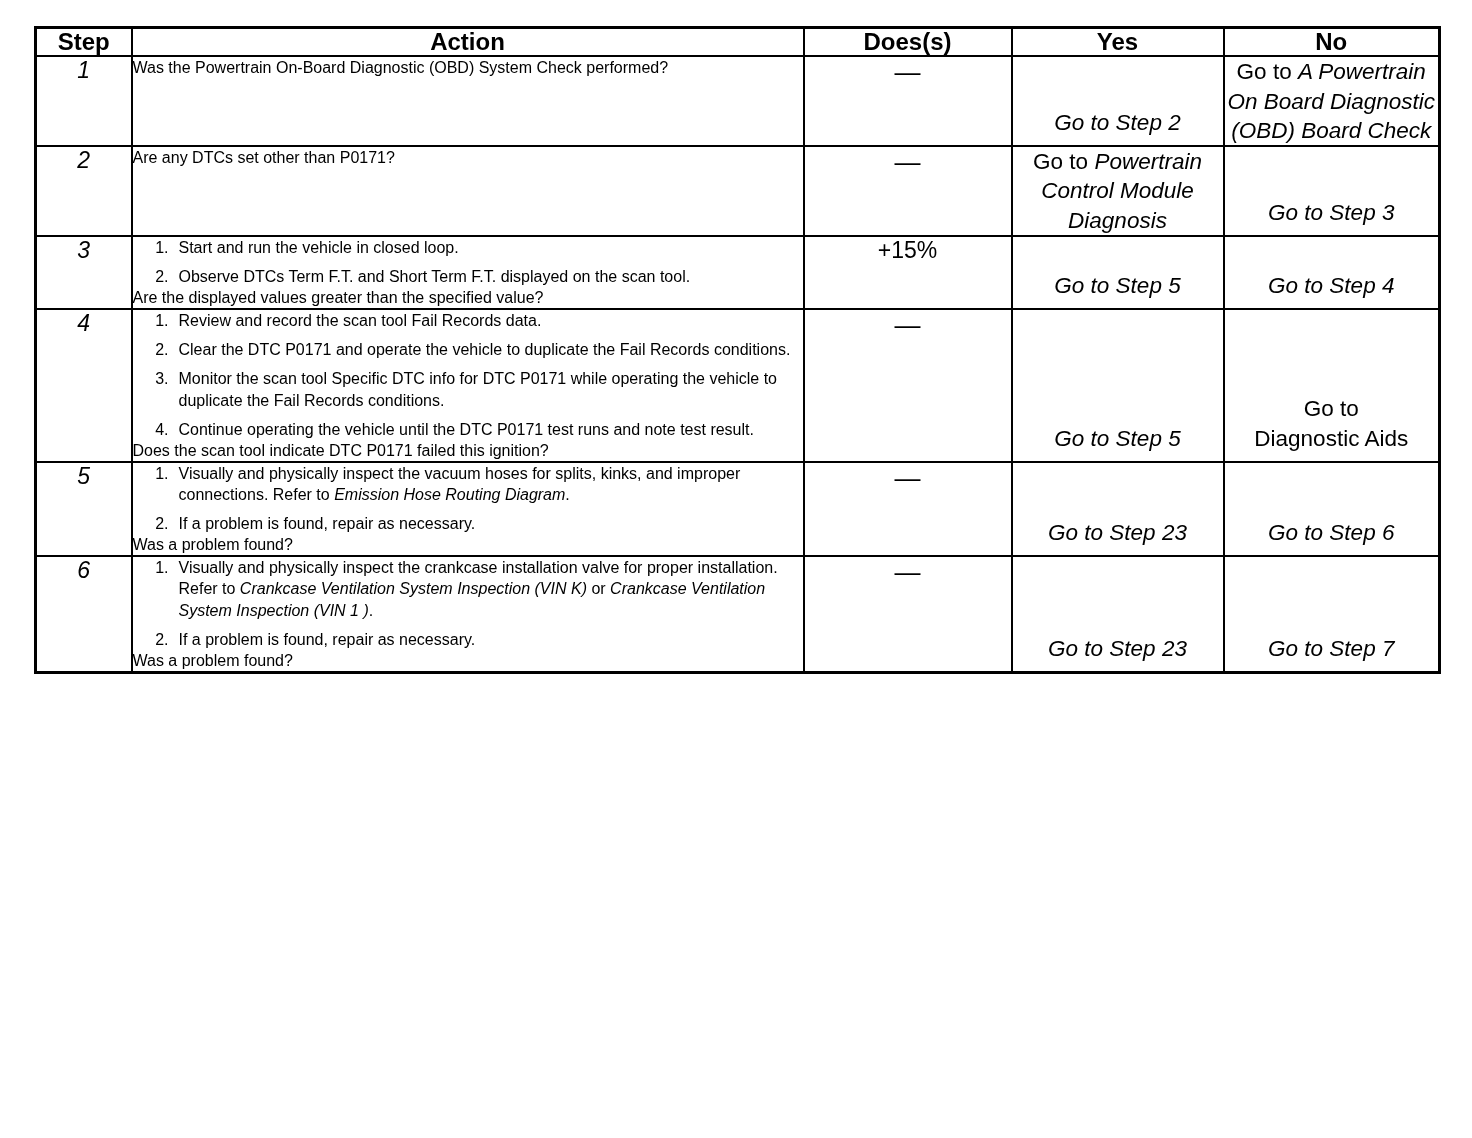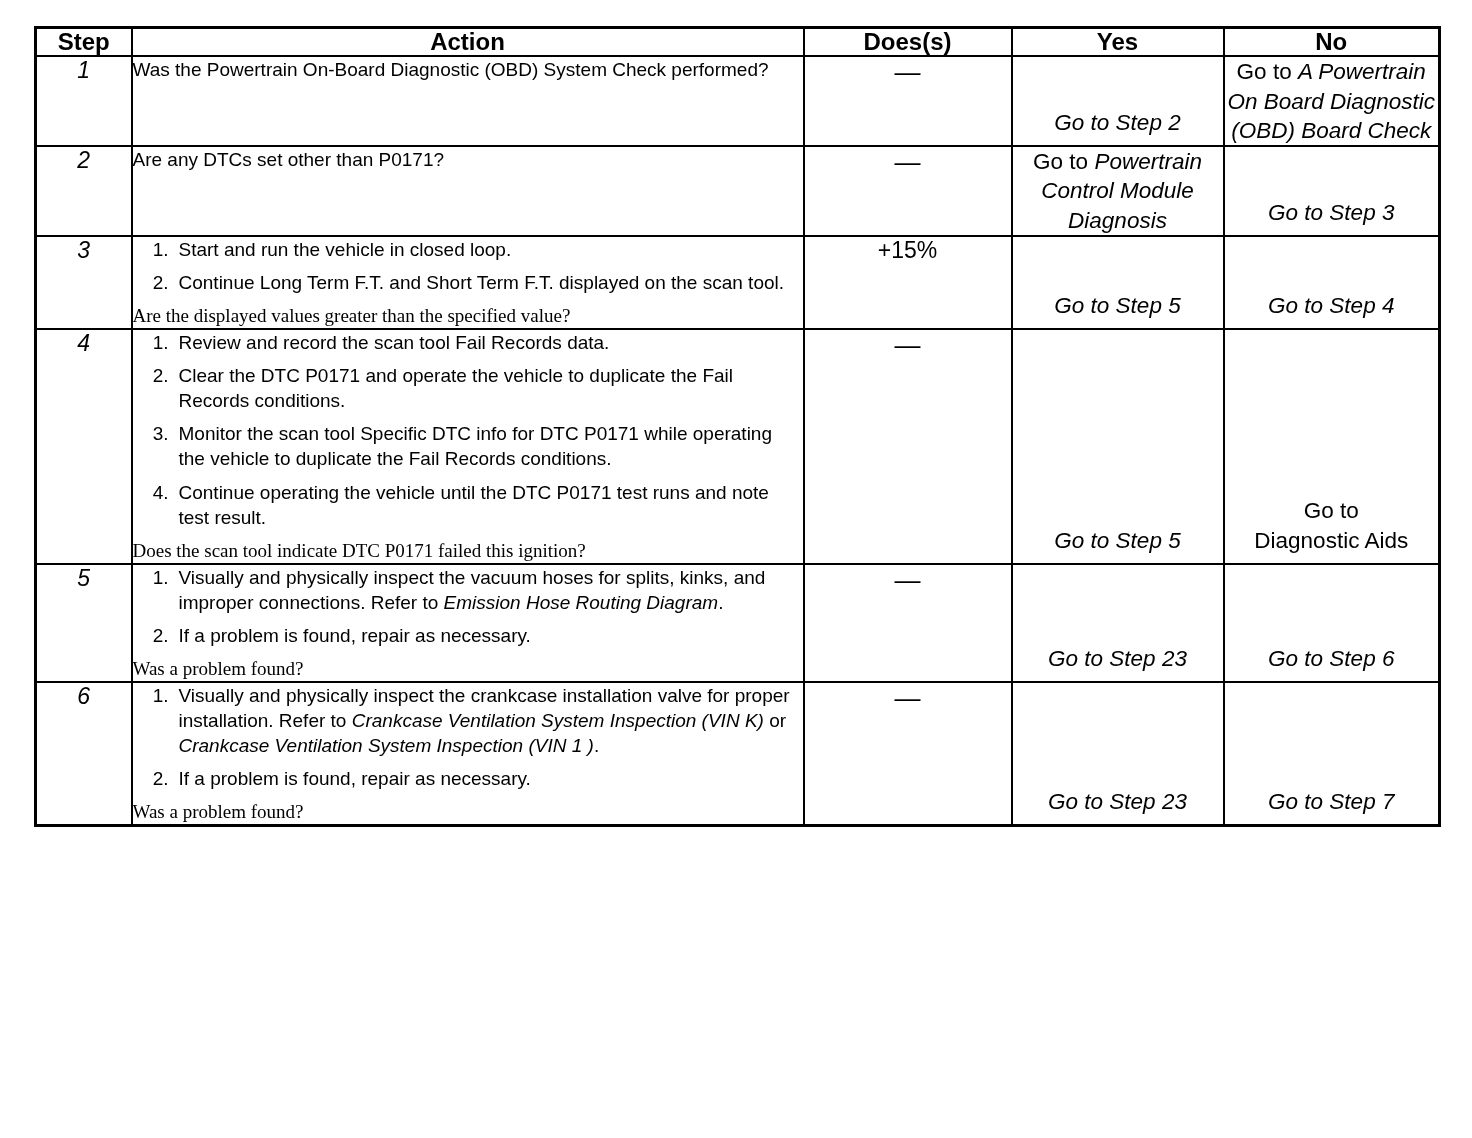--- a/index.html
+++ b/index.html
@@ -52,21 +52,21 @@
     font-size: 23px;
     font-style: italic;
     vertical-align: middle;
   }
   td.value-cell {
     text-align: center;
     font-size: 23px;
     vertical-align: middle;
   }
   td.action-cell {
-    font-size: 19px;
+    font-size: 16px;
     line-height: 1.32;
     padding: 10px 12px 10px 14px;
   }
   td.resp-cell {
     font-size: 22.5px;
     line-height: 1.3;
     text-align: center;
     padding: 10px 8px 8px 8px;
     position: relative;
   }
@@ -96,22 +96,20 @@
     width: 46px;
     flex: 0 0 46px;
     text-align: right;
     padding-right: 10px;
     box-sizing: border-box;
   }
   ol.steps li .txt {
     flex: 1 1 auto;
   }
   .question {
-    margin-top: 8px;
-    font-family: Liberation Serif, serif;
   }
   .resp-line { display: block; }
 </style>
 </head>
 <body>
 
 <div class="page">
   <table class="diag">
     <colgroup>
       <col class="c-step">
@@ -166,21 +164,21 @@
       <tr>
         <td class="step-cell">3</td>
         <td class="action-cell">
           <ol class="steps">
             <li>
               <span class="num">1.</span>
               <span class="txt">Start and run the vehicle in closed loop.</span>
             </li>
             <li>
               <span class="num">2.</span>
-              <span class="txt">Continue Long Term F.T. and Short Term F.T. displayed on the scan tool.</span>
+              <span class="txt">Observe DTCs Term F.T. and Short Term F.T. displayed on the scan tool.</span>
             </li>
           </ol>
           <div class="question">Are the displayed values greater than the specified value?</div>
         </td>
         <td class="value-cell">
           <span>+15%</span>
         </td>
         <td class="resp-cell bottom">
           <span class="resp-line ital">Go to Step 5</span>
         </td>

